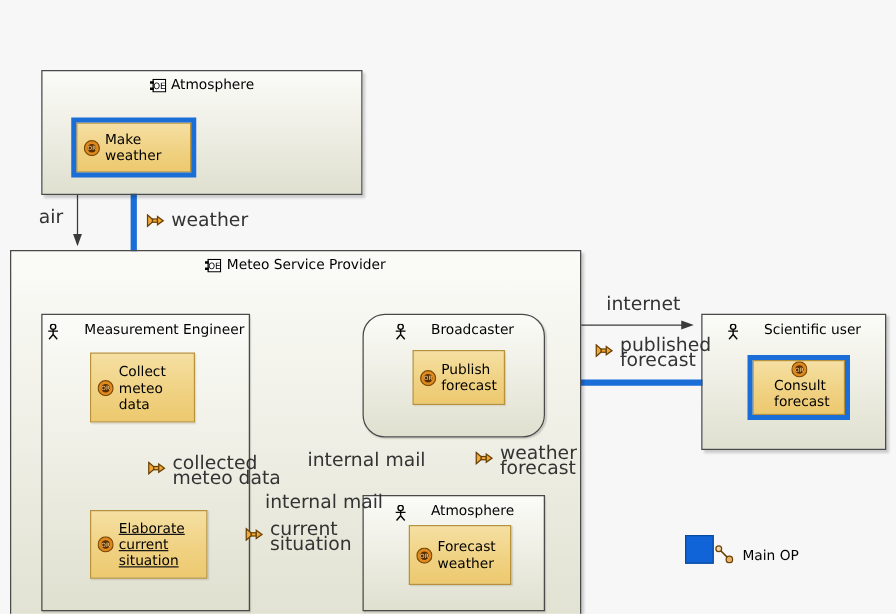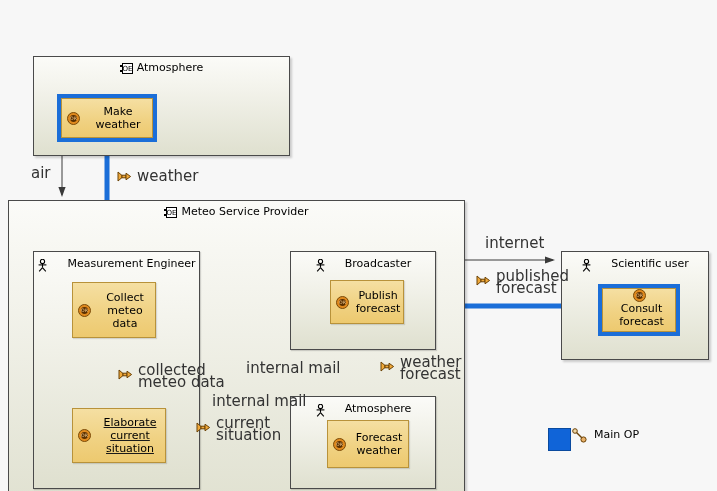--- a/index.html
+++ b/index.html
@@ -42,41 +42,41 @@
     position:absolute;
     background:linear-gradient(to bottom,#f5dfa2 0%,#f0d283 55%,#edc96f 100%);
     border:1px solid #b8923a;
     box-sizing:border-box;
     display:flex;align-items:center;justify-content:flex-start;
     padding-left:5px;
     box-shadow:1px 1px 1px rgba(0,0,0,.12);
   }
   .activity .act-icon{flex:0 0 auto;width:13px;height:13px;margin-right:4px;}
   .activity .act-label{
-    flex:1 1 auto;text-align:center;font-size:11px;color:#000;line-height:13px;
+    flex:1 1 auto;text-align:left;font-size:11px;color:#000;line-height:13px;
     padding-right:0;white-space:pre-line;
   }
   
   .hl{
     position:absolute;
     border:4px solid #1b6ed8;
     box-sizing:border-box;
     background:transparent;
   }
 
   
   .svglayer{position:absolute;left:0;top:0;width:717px;height:491px;pointer-events:none;}
   .edge-label{
     position:absolute;font-size:15px;color:#333;white-space:pre-line;line-height:12px;
   }
   .ei{
     position:absolute;width:15px;height:11px;
   }
   
-  .legend{position:absolute;display:flex;align-items:flex-start;gap:4px;}
+  .legend{position:absolute;display:flex;align-items:flex-end;gap:4px;}
   .legend-swatch{width:21px;height:21px;background:#1064d8;border:1px solid #0a4a9e;}
   .legend-label{font-size:11px;color:#000;}
 </style>
 </head>
 <body>
 
 <div id="canvas">
 
   <svg class="svglayer">
     <defs>
@@ -180,21 +180,21 @@
         <circle cx="6.5" cy="6.5" r="6" fill="#e08a1e" stroke="#7a4a08"></circle>
         <circle cx="6.5" cy="6.5" r="3.4" fill="#5a3000"></circle>
         <text x="6.5" y="8.4" font-size="4.6" font-family="DejaVu Sans, sans-serif" text-anchor="middle" fill="#ffd79a">OR</text>
       </svg>
     </span>
     <span class="act-label">Elaborate
 current
 situation</span>
   </div>
 
-  <div class="entity plain actor" style="left:290px;top:203px;width:146px;height:99px;">
+  <div class="entity plain actor" style="left:290px;top:203px;width:146px;height:99px;border-radius:18px;">
     <div class="ent-title" style="top:5px;">
       <span class="actor-icon">
         <svg viewBox="0 0 11 13" width="11" height="13">
           <circle cx="5.5" cy="2.4" r="2.1" fill="none" stroke="#000" stroke-width="1.1"></circle>
           <line x1="5.5" y1="4.6" x2="5.5" y2="8.6" stroke="#000" stroke-width="1.1"></line>
           <line x1="1.6" y1="5.9" x2="9.4" y2="5.9" stroke="#000" stroke-width="1.1"></line>
           <line x1="5.5" y1="8.6" x2="2.2" y2="12.4" stroke="#000" stroke-width="1.1"></line>
           <line x1="5.5" y1="8.6" x2="8.8" y2="12.4" stroke="#000" stroke-width="1.1"></line>
         </svg>
       </span>

